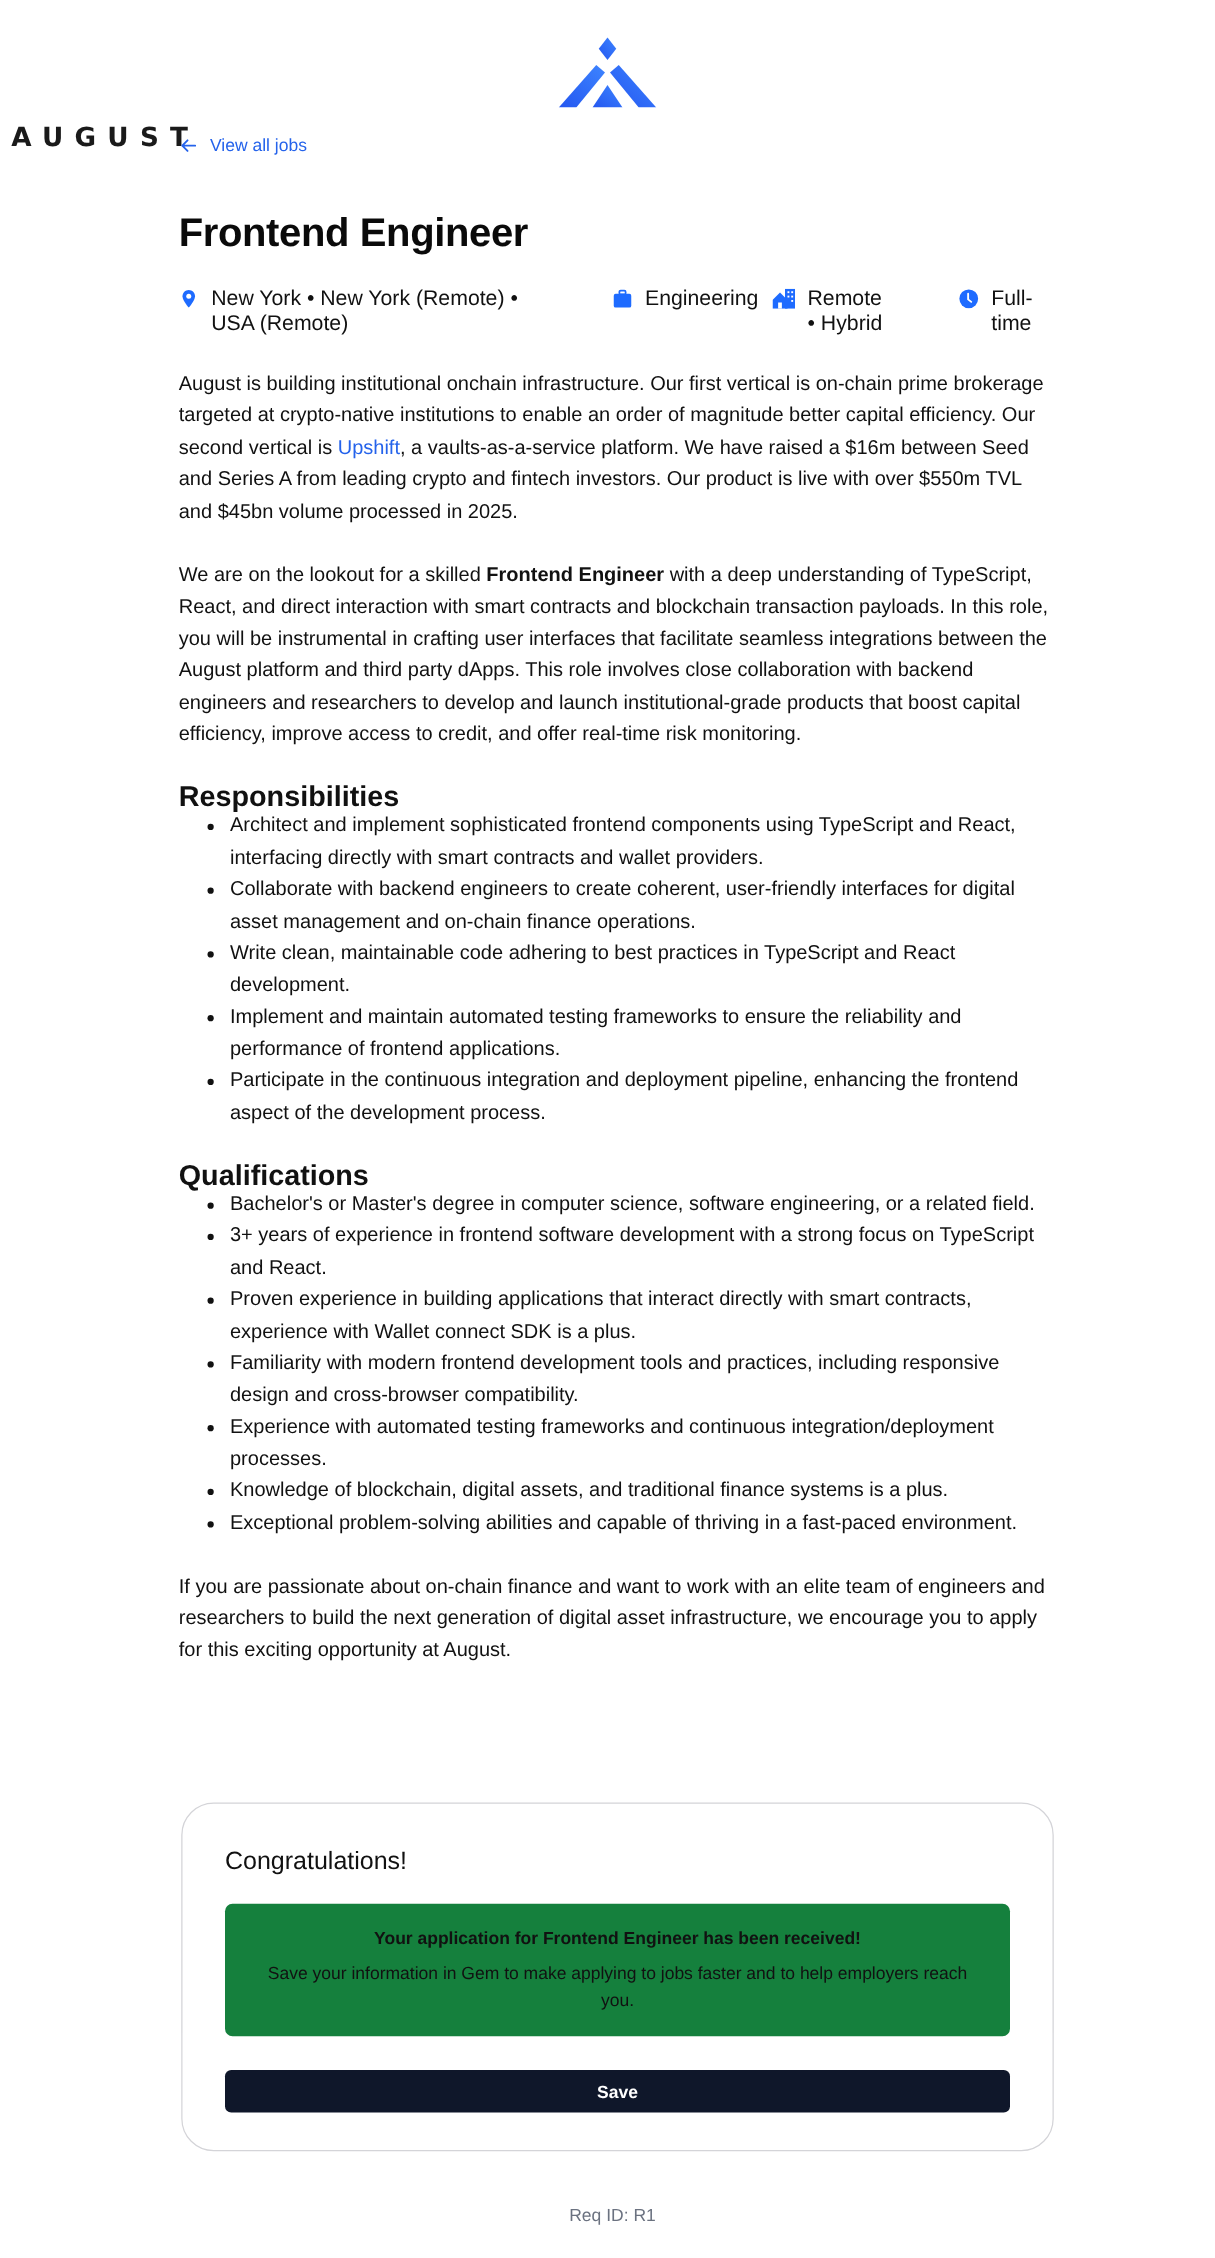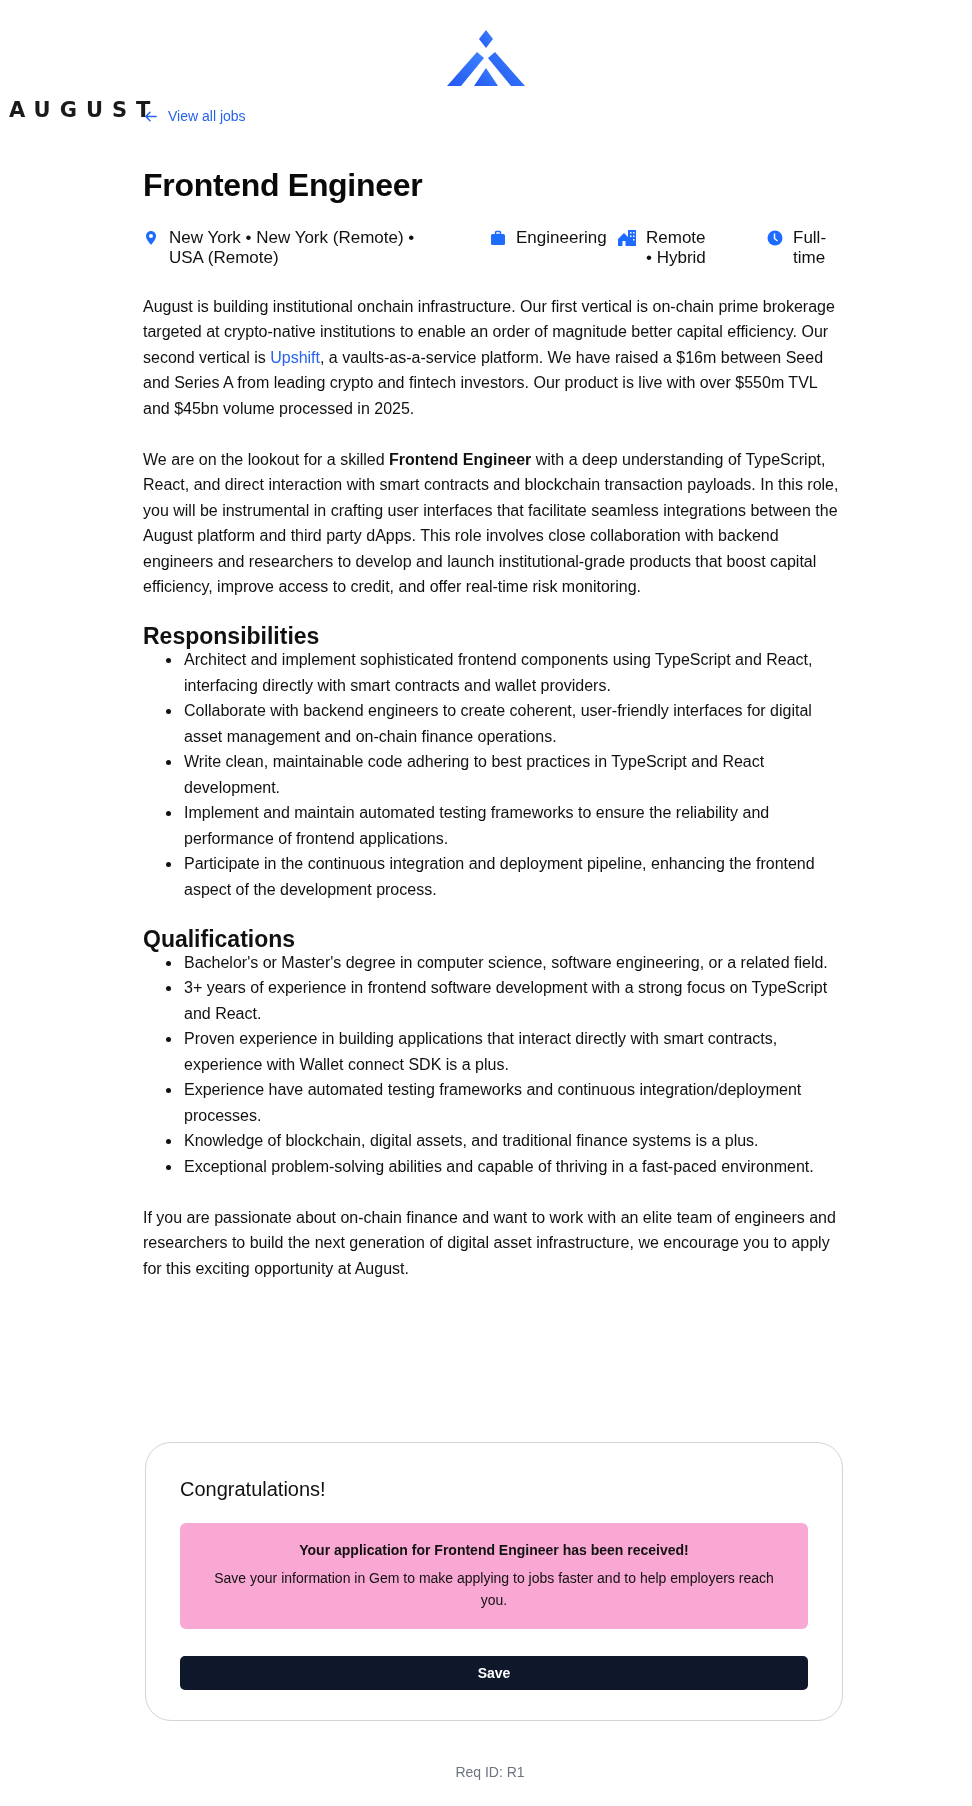--- a/index.html
+++ b/index.html
@@ -116,21 +116,21 @@
     padding: 32px 34px;
     background: #fff;
   }
   .card-title {
     font-size: 20px;
     line-height: 28px;
     color: #111;
   }
   .info-box {
     margin-top: 20px;
-    background: #f9a8d4;
+    background: #15803d;
     border-radius: 6px;
     padding: 17px 20px 16px 20px;
     text-align: center;
     height: 106px;
   }
   .info-head {
     font-size: 14px;
     font-weight: bold;
     line-height: 20px;
     color: #111;
@@ -245,21 +245,22 @@
         <li>Write clean, maintainable code adhering to best practices in TypeScript and React development.</li>
         <li>Implement and maintain automated testing frameworks to ensure the reliability and performance of frontend applications.</li>
         <li>Participate in the continuous integration and deployment pipeline, enhancing the frontend aspect of the development process.</li>
       </ul>
 
       <h3>Qualifications</h3>
       <ul>
         <li>Bachelor's or Master's degree in computer science, software engineering, or a related field.</li>
         <li>3+ years of experience in frontend software development with a strong focus on TypeScript and React.</li>
         <li>Proven experience in building applications that interact directly with smart contracts, experience with Wallet connect SDK is a plus.</li>
-        <li>Experience have automated testing frameworks and continuous integration/deployment processes.</li>
+        <li>Familiarity with modern frontend development tools and practices, including responsive design and cross-browser compatibility.</li>
+        <li>Experience with automated testing frameworks and continuous integration/deployment processes.</li>
         <li>Knowledge of blockchain, digital assets, and traditional finance systems is a plus.</li>
         <li>Exceptional problem-solving abilities and capable of thriving in a fast-paced environment.</li>
       </ul>
 
       <p>If you are passionate about on-chain finance and want to work with an elite team of engineers and researchers to build the next generation of digital asset infrastructure, we encourage you to apply for this exciting opportunity at August.</p>
     </div>
   </div>
 
   <div class="card">
     <div class="card-title">Congratulations!</div>

